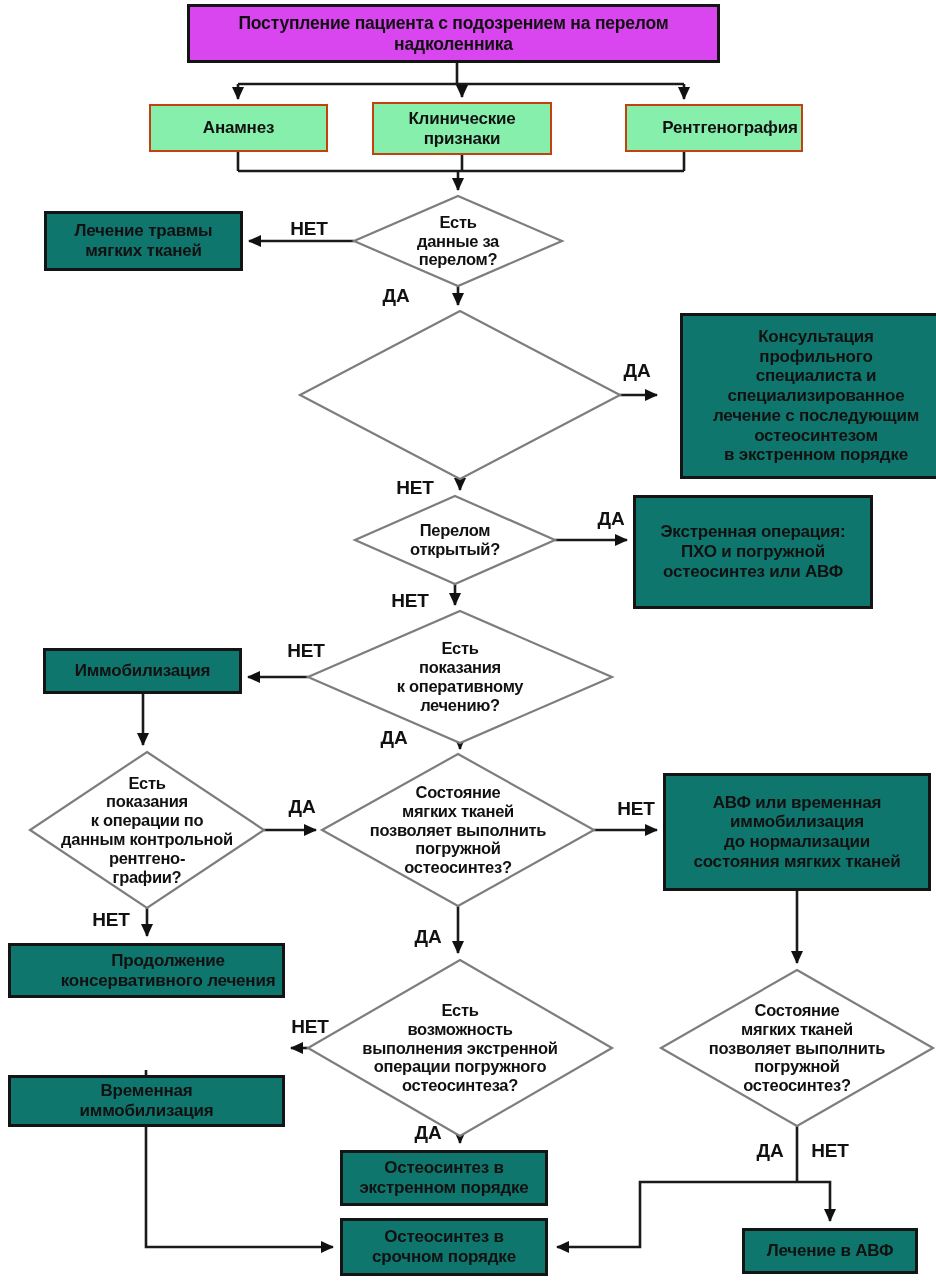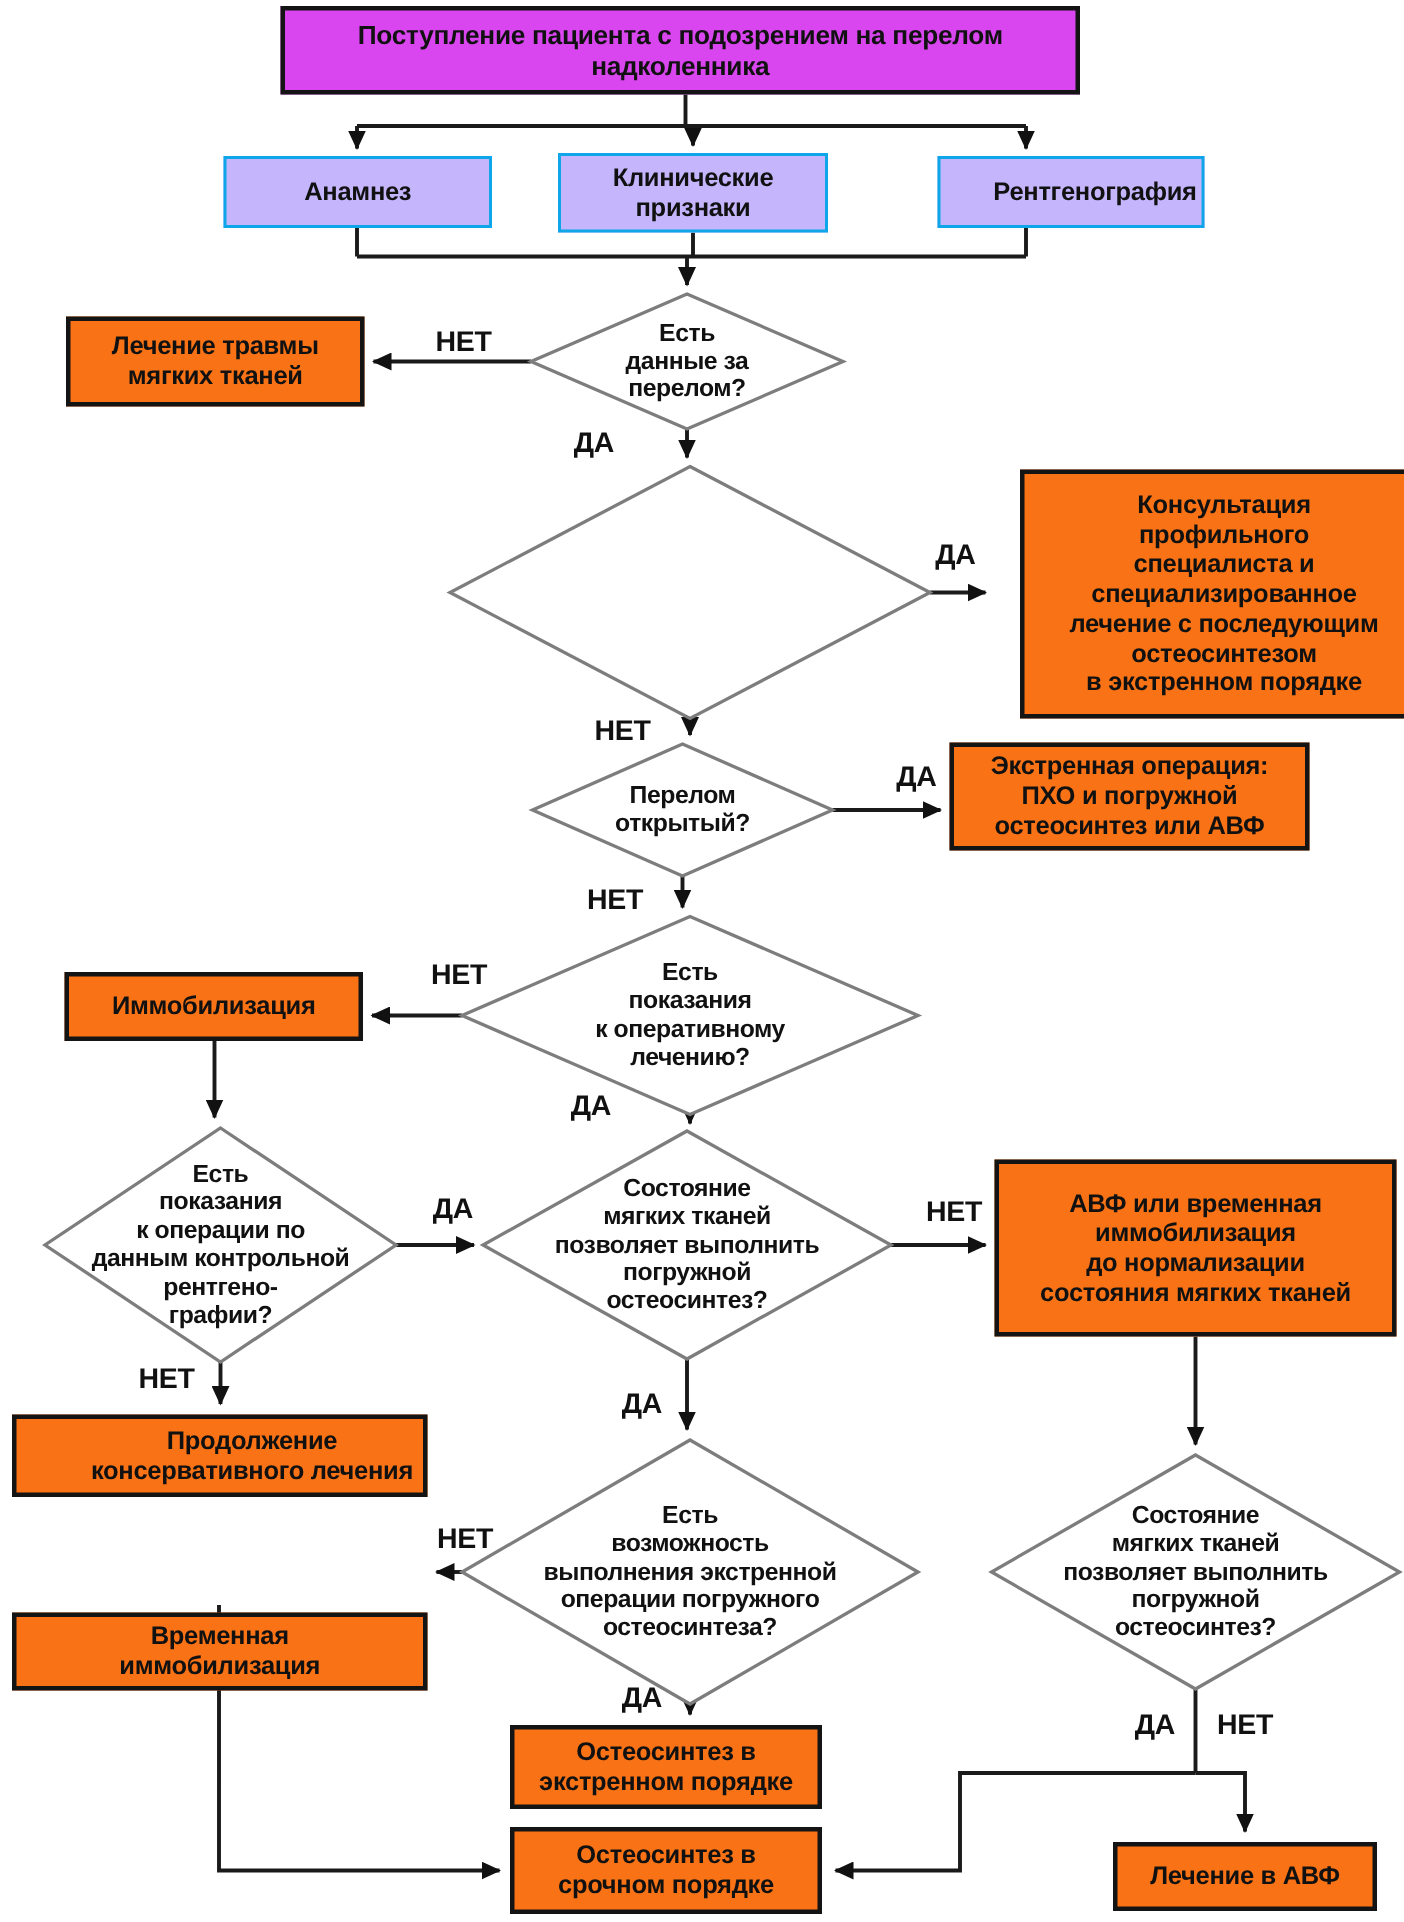--- a/index.html
+++ b/index.html
@@ -5,22 +5,22 @@
   html,body{margin:0;padding:0;background:#fff;}
   #canvas{
     position:relative;width:936px;height:1281px;background:#fff;overflow:hidden;
     font-family:"Liberation Sans","DejaVu Sans",sans-serif;color:#111;
   }
   #wires{position:absolute;left:0;top:0;width:936px;height:1281px;}
   .node{
     position:absolute;box-sizing:border-box;display:flex;align-items:center;justify-content:center;
     text-align:center;font-weight:bold;white-space:pre-line;line-height:1.16;letter-spacing:-0.2px;
   }
-  .proc{background:#f97316;border:3px solid #141414;font-size:17px;}
-  .lite{background:#c4b5fd;border:2px solid #0ea5e9;font-size:17px;}
+  .proc{background:#0f766e;border:3px solid #141414;font-size:17px;}
+  .lite{background:#86efac;border:2px solid #c2410c;font-size:17px;}
   .start{background:#d946ef;border:3px solid #141414;font-size:17.5px;}
   .dtext{
     position:absolute;box-sizing:border-box;display:flex;align-items:center;justify-content:center;
     text-align:center;font-weight:bold;white-space:pre-line;line-height:1.14;letter-spacing:-0.3px;
     font-size:16.5px;
   }
   .elabel{
     position:absolute;width:56px;text-align:center;font-weight:bold;font-size:19px;letter-spacing:-0.2px;
   }
 </style>
@@ -95,21 +95,21 @@
 мягких тканей</div>
 
   <div class="node proc" style="left:663px;top:313px;width:272px;height:166px;margin-left:17px;">Консультация
 профильного
 специалиста и
 специализированное
 лечение с последующим
 остеосинтезом
 в экстренном порядке</div>
 
-  <div class="node proc" style="left:633px;top:495px;width:240px;height:72px;">Экстренная операция:
+  <div class="node proc" style="left:633px;top:495px;width:240px;height:114px;">Экстренная операция:
 ПХО и погружной
 остеосинтез или АВФ</div>
 
   <div class="node proc" style="left:43px;top:648px;width:199px;height:46px;">Иммобилизация</div>
 
   <div class="node proc" style="left:663px;top:773px;width:268px;height:118px;">АВФ или временная
 иммобилизация
 до нормализации
 состояния мягких тканей</div>
 

